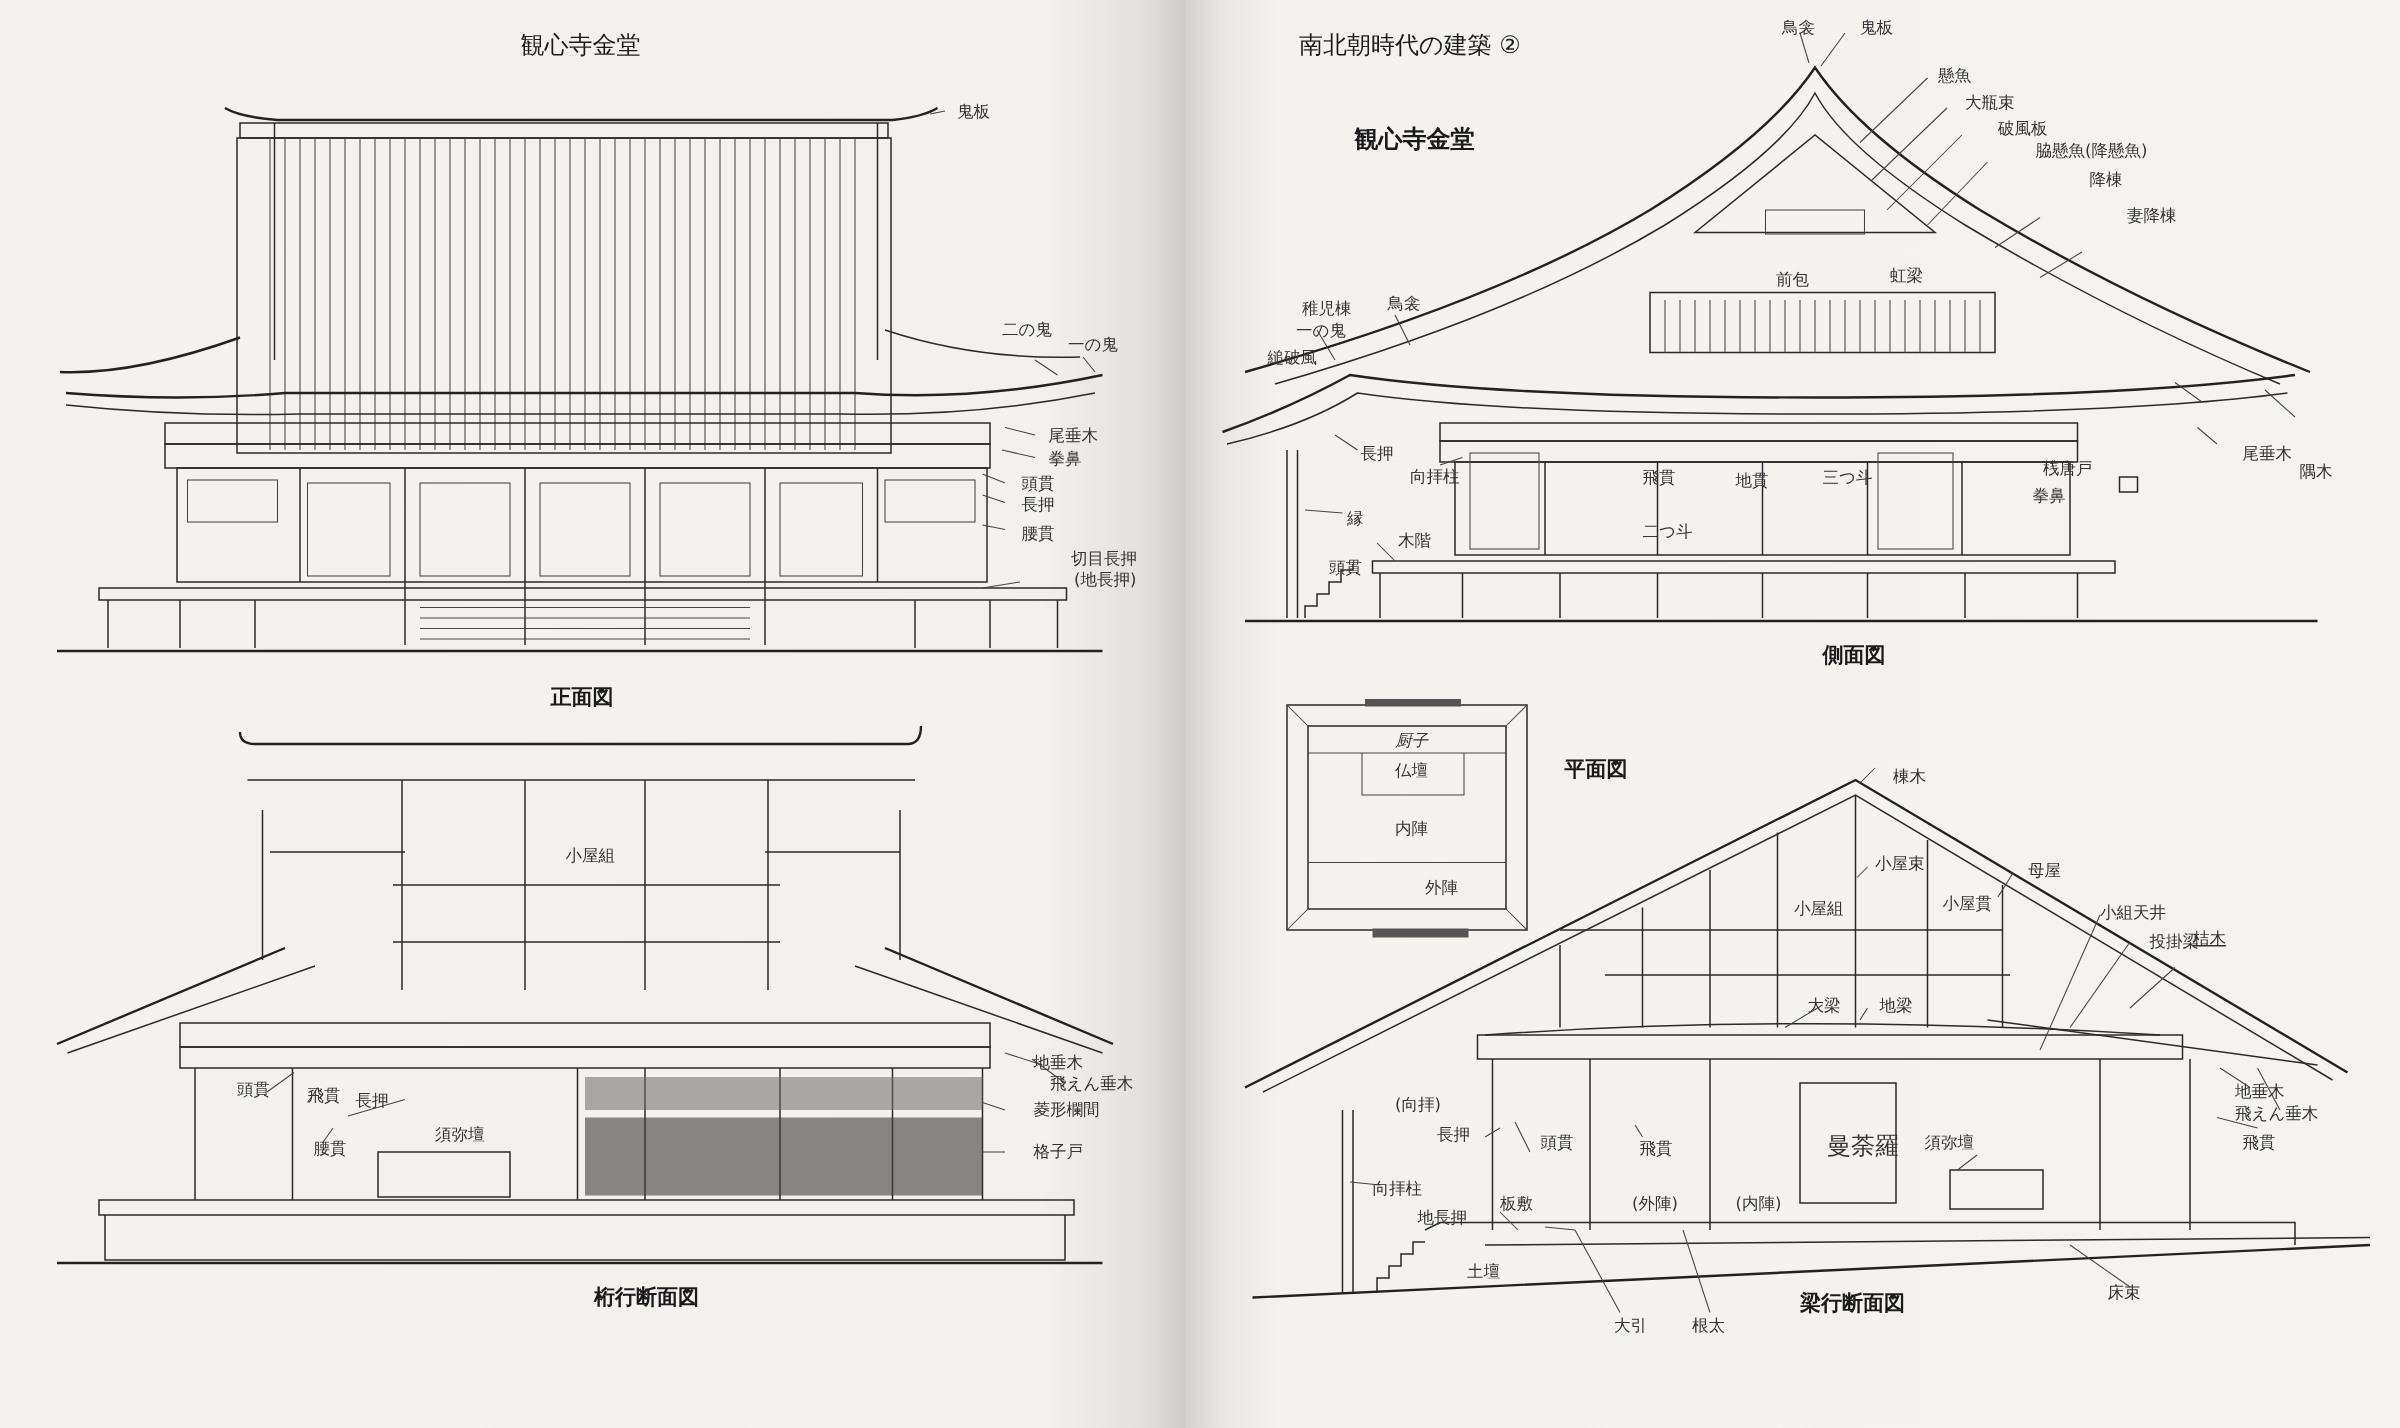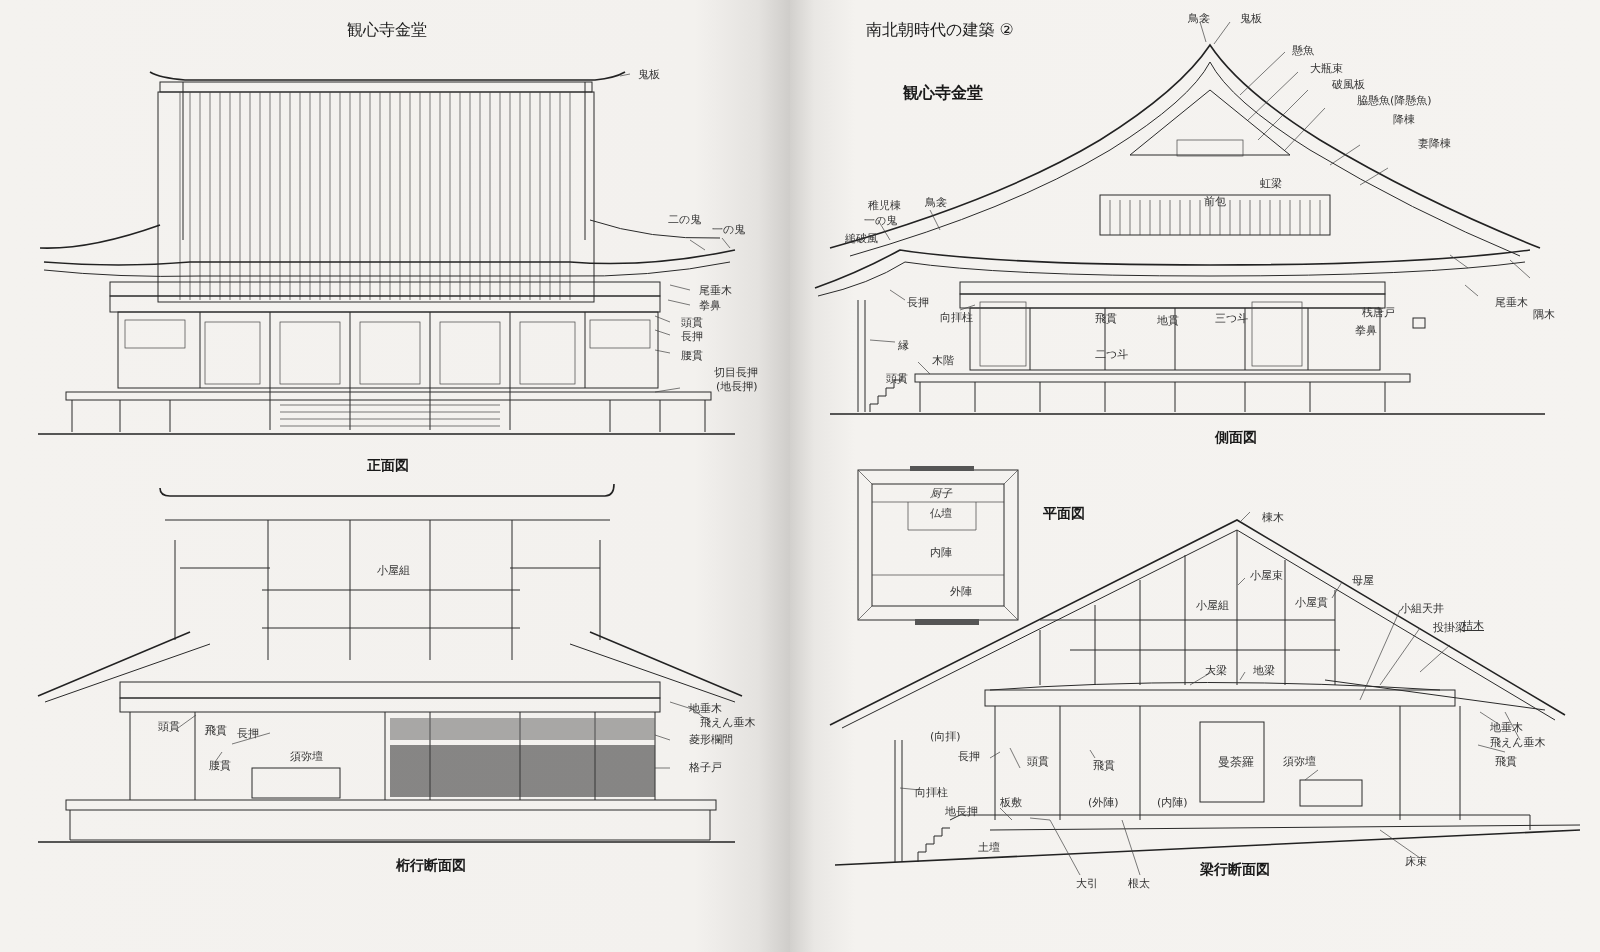--- a/index.html
+++ b/index.html
@@ -364,25 +364,25 @@
 <div class="t title" style="left:866px;top:22px;">南北朝時代の建築 ②</div>
 <div class="t title" style="left:903px;top:85px;font-weight:bold;">観心寺金堂</div>
 <div class="t cap" style="left:1215px;top:430px;">側面図</div>
 <div class="t cap" style="left:1043px;top:506px;">平面図</div>
 <div class="t cap" style="left:1200px;top:862px;">梁行断面図</div>
 
 <div class="t lbl" style="left:1188px;top:13px;">鳥衾</div>
 <div class="t lbl" style="left:1240px;top:13px;">鬼板</div>
 <div class="t lbl" style="left:1292px;top:45px;">懸魚</div>
 <div class="t lbl" style="left:1310px;top:63px;">大瓶束</div>
-<div class="t lbl" style="left:1332px;top:80px;font-family:Liberation Mono, monospace;">破風板</div>
+<div class="t lbl" style="left:1332px;top:80px;">破風板</div>
 <div class="t lbl" style="left:1357px;top:95px;">脇懸魚(降懸魚)</div>
 <div class="t lbl" style="left:1393px;top:114px;">降棟</div>
 <div class="t lbl" style="left:1418px;top:138px;">妻降棟</div>
-<div class="t lbl" style="left:1184px;top:196px;margin-left:20px;">前包</div>
+<div class="t lbl" style="left:1184px;top:181px;">前包</div>
 <div class="t lbl" style="left:1260px;top:178px;">虹梁</div>
 <div class="t lbl" style="left:868px;top:200px;">稚児棟</div>
 <div class="t lbl" style="left:925px;top:197px;">鳥衾</div>
 <div class="t lbl" style="left:864px;top:215px;">一の鬼</div>
 <div class="t lbl" style="left:845px;top:233px;">縋破風</div>
 <div class="t lbl" style="left:907px;top:297px;">長押</div>
 <div class="t lbl" style="left:940px;top:312px;">向拝柱</div>
 <div class="t lbl" style="left:898px;top:340px;">縁</div>
 <div class="t lbl" style="left:932px;top:355px;">木階</div>
 <div class="t lbl" style="left:886px;top:373px;">頭貫</div>
@@ -411,21 +411,21 @@
 <div class="t lbl" style="left:1462px;top:620px;text-decoration:underline;">桔木</div>
 <div class="t lbl" style="left:1205px;top:665px;">大梁</div>
 <div class="t lbl" style="left:1253px;top:665px;">地梁</div>
 <div class="t lbl" style="left:1490px;top:722px;">地垂木</div>
 <div class="t lbl" style="left:1490px;top:737px;">飛えん垂木</div>
 <div class="t lbl" style="left:1495px;top:756px;">飛貫</div>
 <div class="t lbl" style="left:930px;top:731px;">(向拝)</div>
 <div class="t lbl" style="left:958px;top:751px;">長押</div>
 <div class="t lbl" style="left:1027px;top:756px;">頭貫</div>
 <div class="t lbl" style="left:1093px;top:760px;">飛貫</div>
-<div class="t lbl" style="left:1218px;top:756px;font-size:12px;">曼荼羅</div>
+<div class="t lbl" style="left:1218px;top:756px;font-size:16px;">曼荼羅</div>
 <div class="t lbl" style="left:1283px;top:756px;">須弥壇</div>
 <div class="t lbl" style="left:915px;top:787px;">向拝柱</div>
 <div class="t lbl" style="left:945px;top:806px;">地長押</div>
 <div class="t lbl" style="left:1000px;top:797px;">板敷</div>
 <div class="t lbl" style="left:1088px;top:797px;">(外陣)</div>
 <div class="t lbl" style="left:1157px;top:797px;">(内陣)</div>
 <div class="t lbl" style="left:978px;top:842px;">土壇</div>
 <div class="t lbl" style="left:1076px;top:878px;">大引</div>
 <div class="t lbl" style="left:1128px;top:878px;">根太</div>
 <div class="t lbl" style="left:1405px;top:856px;">床束</div>

